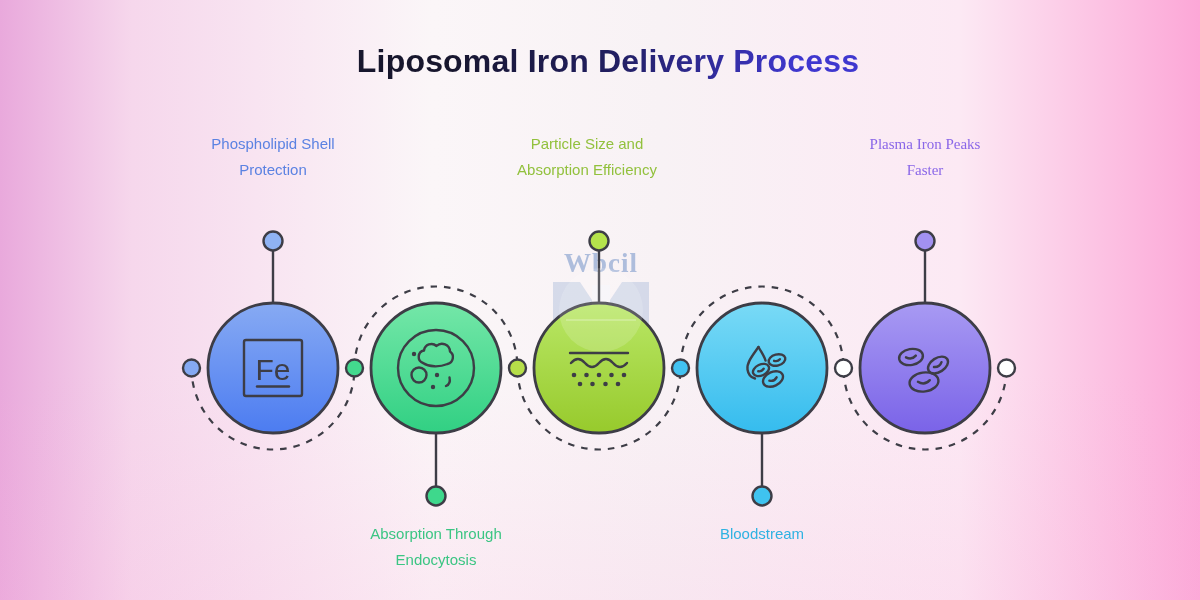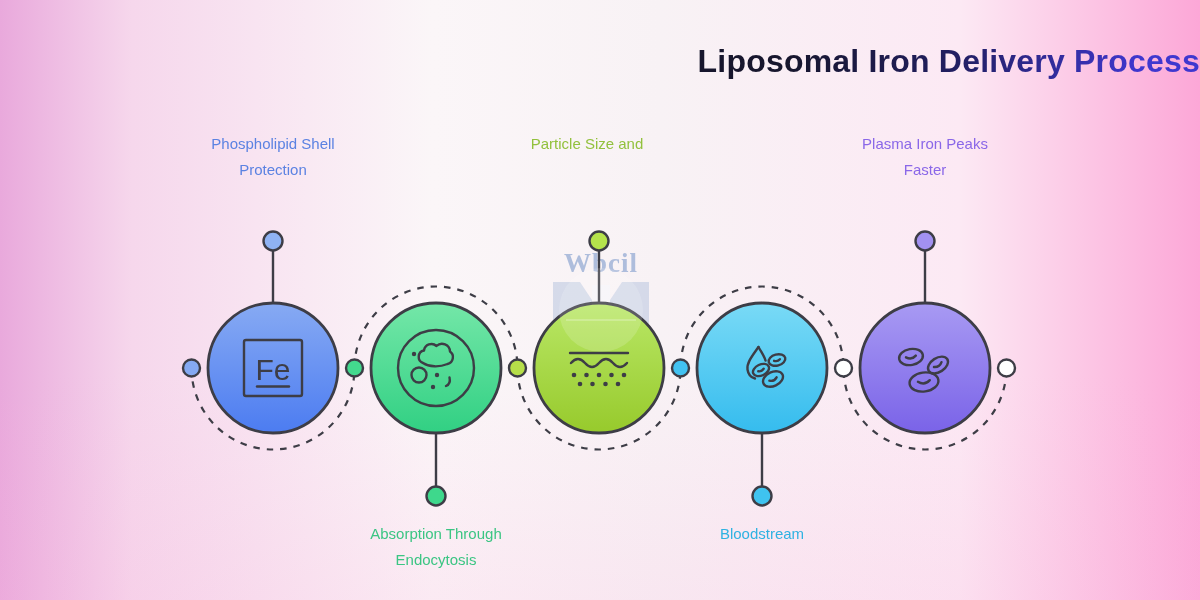--- a/index.html
+++ b/index.html
@@ -3,21 +3,21 @@
 <meta charset="utf-8">
 <style>
   html,body{margin:0;padding:0;}
   body{
     width:1200px;height:600px;overflow:hidden;position:relative;
     font-family:"Liberation Sans",sans-serif;
     background-image:
       linear-gradient(180deg, rgba(255,255,255,0) 62%, rgba(249,178,219,0.18) 100%),
       linear-gradient(90deg, #e9a9dc 0%, #f6d7ec 11%, #fbf6f8 36%, #f8f2f5 55%, #fce9f4 80%, #fca7d7 100%);
   }
-  .title-wrap{position:absolute;top:22px;left:0;right:0;text-align:right;padding-left:16px;}
+  .title-wrap{position:absolute;top:22px;left:0;right:0;text-align:center;padding-left:16px;}
   .title{
     display:inline-block;font-size:32px;font-weight:bold;letter-spacing:0.2px;
     background:linear-gradient(90deg,#17162d 18%,#221f63 52%,#3f37cf 88%);
     -webkit-background-clip:text;background-clip:text;
     -webkit-text-fill-color:transparent;color:transparent;
   }
   .diagram{position:absolute;left:0;top:0;}
   .step-label{
     position:absolute;width:260px;text-align:center;
     font-size:15px;line-height:26px;font-weight:400;
@@ -176,22 +176,23 @@
   <div>Protection</div>
 </div>
 
 <div class="step-label lbl-bottom" style="left: 306px; color: rgb(59, 197, 131);">
   <div>Absorption Through</div>
   <div>Endocytosis</div>
 </div>
 
 <div class="step-label lbl-top" style="left: 457px; color: rgb(146, 193, 61);">
   <div>Particle Size and</div>
+  <div>Absorption Efficiency</div>
 </div>
 
 <div class="step-label lbl-bottom" style="left: 632px; color: rgb(47, 178, 226);">
   <div>Bloodstream</div>
 </div>
 
-<div class="step-label lbl-top" style="left: 795px; color: rgb(138, 103, 232);">
+<div class="step-label lbl-top" style="left: 795px; color: rgb(138, 103, 232); font-family: Liberation Serif, serif;">
   <div>Plasma Iron Peaks</div>
   <div>Faster</div>
 </div>
 
 </body></html>

